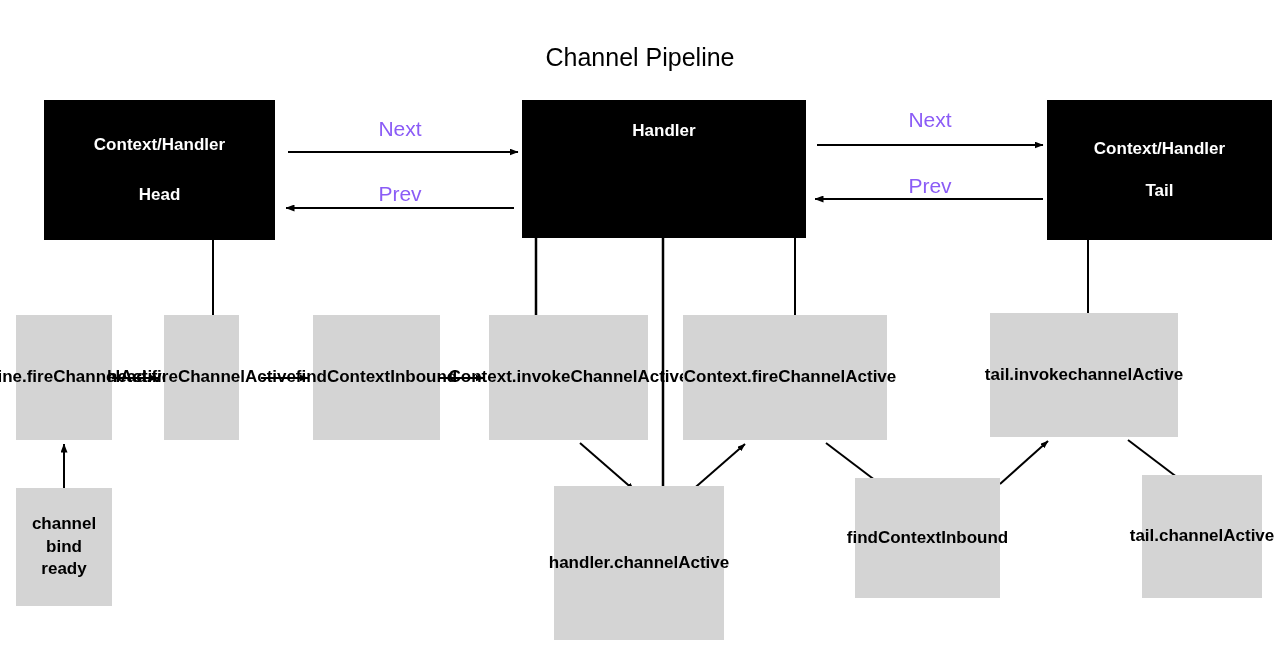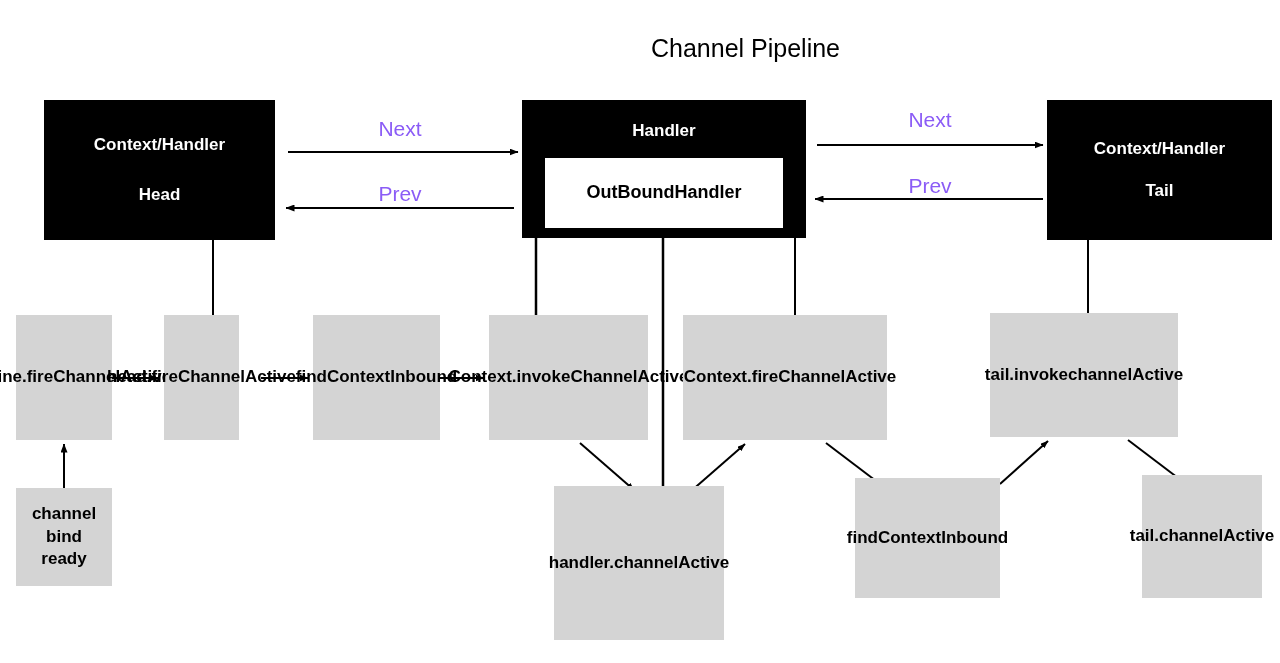--- a/index.html
+++ b/index.html
@@ -51,23 +51,24 @@
     font-weight: bold;
     padding: 0 6px;
   }
   .node-white {
     background: #ffffff;
     color: #000000;
     font-weight: bold;
   }
   .title {
     position: absolute;
-    text-align: right;
+    text-align: center;
     font-weight: normal;
     color: #000000;
+    margin-top: 9px;
   }
   .edge-label {
     position: absolute;
     text-align: center;
     font-weight: normal;
     color: #8b5cf6;
     white-space: nowrap;
   }
 </style>
 </head>
@@ -122,34 +123,31 @@
 
   <div class="node node-dark" style="left:44px; top:100px; width:231px; height:140px; font-size:17px;">
     <span class="dark-line">Context/Handler</span>
     <span class="dark-line" style="margin-top:28px;">Head</span>
   </div>
 
   <div class="node node-dark" style="left:522px; top:100px; width:284px; height:138px; font-size:17px; justify-content:flex-start; padding-top:20px;">
     <span class="dark-line">Handler</span>
   </div>
 
-  <div class="node node-white" style="left:545px; top:158px; width:238px; height:70px; font-size:18px;">
-    <span>OutBoundHandler</span>
-  </div>
 
   <div class="node node-dark" style="left:1047px; top:100px; width:225px; height:140px; font-size:17px;">
     <span class="dark-line">Context/Handler</span>
     <span class="dark-line" style="margin-top:20px;">Tail</span>
   </div>
 
   <div class="node node-gray" style="left:16px; top:315px; width:96px; height:125px; font-size:17px;">
     <span>Pipeline.fireChannelActive</span>
   </div>
 
-  <div class="node node-gray" style="left:16px; top:488px; width:96px; height:98px; font-size:17px;">
+  <div class="node node-gray" style="left:16px; top:488px; width:96px; height:118px; font-size:17px;">
     <span>channel bind ready</span>
   </div>
 
   <div class="node node-gray" style="left:164px; top:315px; width:75px; height:125px; font-size:17px;">
     <span>head.fireChannelActive</span>
   </div>
 
   <div class="node node-gray" style="left:313px; top:315px; width:127px; height:125px; font-size:17px;">
     <span>findContextInbound</span>
   </div>

